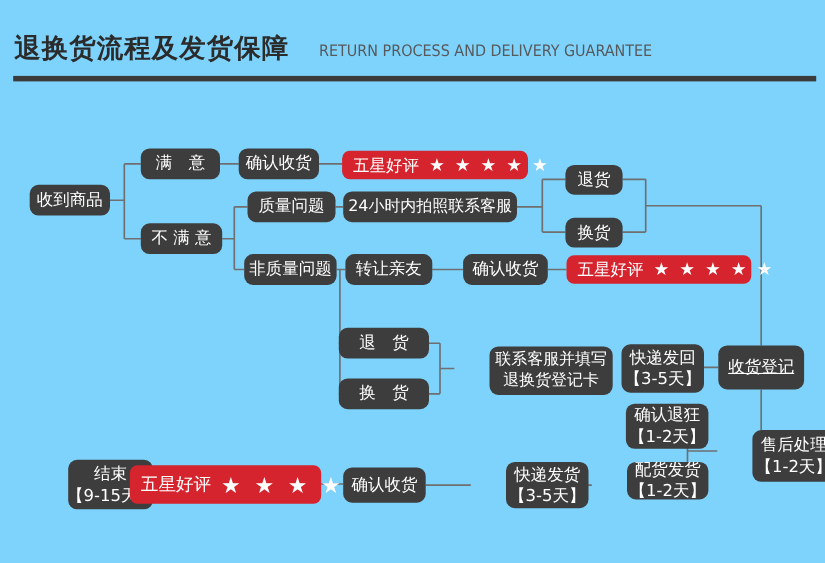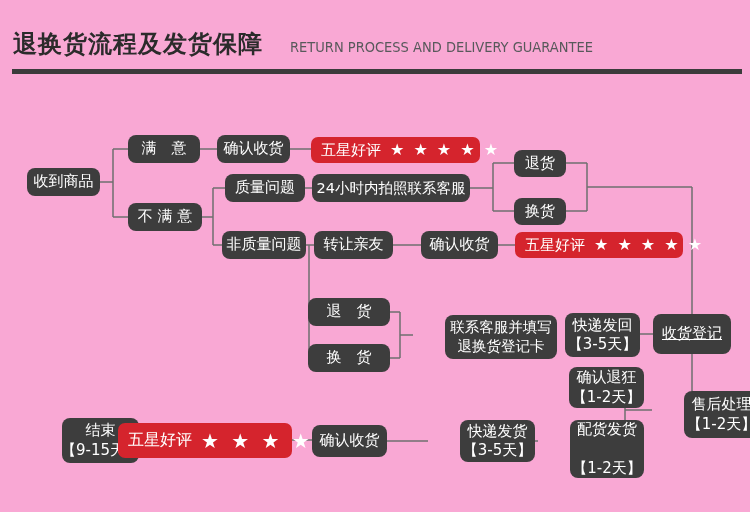--- a/index.html
+++ b/index.html
@@ -1,19 +1,19 @@
 <!DOCTYPE html>
 <html><head>
 <meta charset="utf-8">
 <style>
   html,body{margin:0;padding:0;background:#ffffff;}
   .stage{
     position:relative;width:750px;height:512px;overflow:hidden;
     font-family:"DejaVu Sans","Liberation Sans",sans-serif;
-    background:#f9a8d4;
+    background:#7dd3fc;
   }
   
   .title-cn{
     position:absolute;left:13px;top:28px;
     font-size:24px;font-weight:bold;color:#2b2b2b;letter-spacing:1px;
     white-space:nowrap;
   }
   .title-en{
     position:absolute;left:290px;top:39px;
     font-size:14.5px;color:#58595b;letter-spacing:0px;
@@ -145,18 +145,18 @@
     <span class="stars">★ ★ ★ ★ ★</span>
   </div>
 
   <div class="node" style="left:312px;top:425px;width:75px;height:32px;">确认收货</div>
 
   <div class="node two" style="left:428px;top:420px;width:75px;height:42px;">
     <span class="l2">快递发货</span>
     <span class="l2">【3-5天】</span>
   </div>
 
-  <div class="node two" style="left:538px;top:420px;width:74px;height:58px;justify-content:space-between;">
+  <div class="node two" style="left:538px;top:420px;width:74px;height:34px;">
     <span class="l2">配货发货</span>
     <span class="l2">【1-2天】</span>
   </div>
 
 </div>
 
 </body></html>

